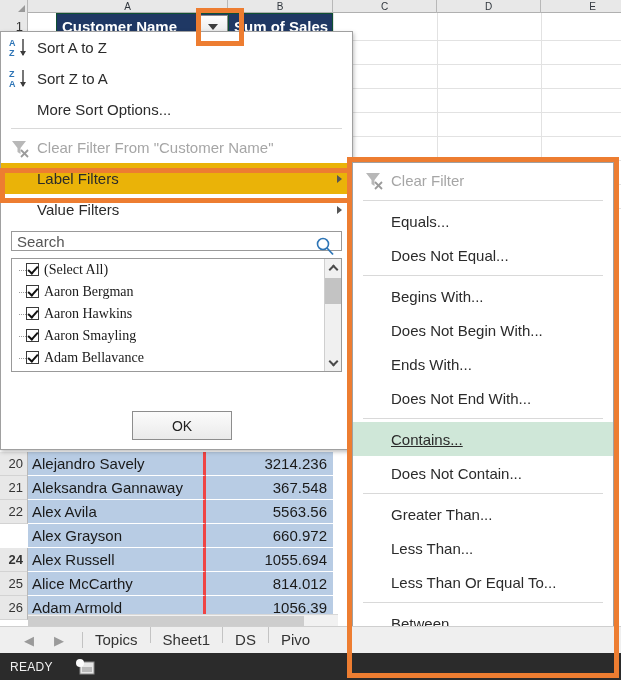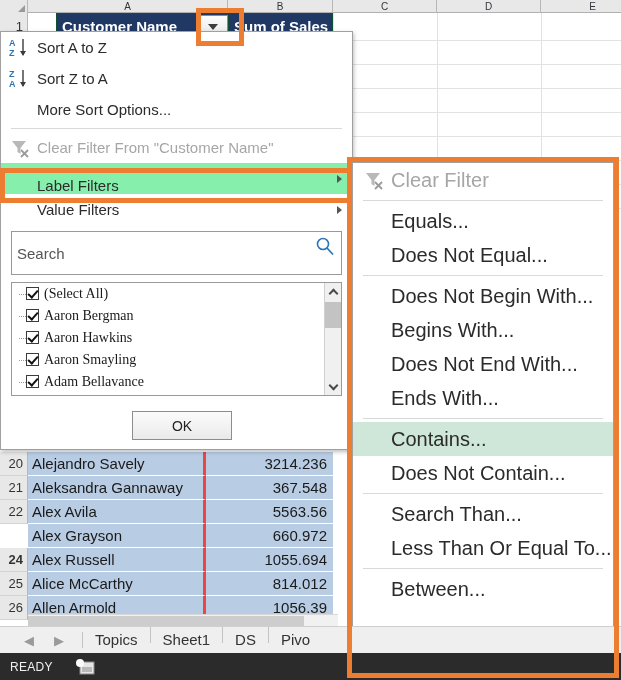--- a/index.html
+++ b/index.html
@@ -81,31 +81,31 @@
   .dropdown {
     position: absolute; left: 0px; top: 31px; width: 353px; height: 419px;
     background: #ffffff; border: 1px solid #a0a0a0;
     box-shadow: 1px 2px 4px rgba(0,0,0,.25);
   }
   .menu-item {
     position: relative; height: 31px; display: flex; align-items: center;
     font-size: 15px; color: #2b2b2b; padding-left: 36px;
   }
   .menu-item.disabled { color: #a6a6a6; }
-  .menu-item.hl { background: #86efac; align-items: flex-end; }
+  .menu-item.hl { background: #eab308; }
   .menu-item .ico { position: absolute; left: 8px; top: 5px; width: 22px; height: 22px; }
   .menu-item .arrow {
     position: absolute; right: 10px; top: 12px;
     border-top: 4px solid transparent; border-bottom: 4px solid transparent;
     border-left: 5px solid #555;
   }
   .sep { height: 1px; background: #d9d9d9; margin: 3px 10px; }
 
   .search-wrap {
-    position: relative; margin: 6px 10px 0 10px; height: 44px;
+    position: relative; margin: 6px 10px 0 10px; height: 20px;
     border: 1px solid #999; background: #fff;
     display: flex; align-items: center;
   }
   .search-wrap input {
     border: 0; outline: 0; width: 100%; height: 100%;
     font-size: 15px; color: #444; padding-left: 5px;
     font-family: "Liberation Sans", sans-serif; background: transparent;
   }
   .search-wrap input::placeholder { color: #555; opacity: 1; }
   .search-ico { position: absolute; right: 6px; top: 4px; }
@@ -155,24 +155,24 @@
   }
 
   
   .submenu {
     position: absolute; left: 352px; top: 162px; width: 262px; height: 512px;
     background: #ffffff; border: 1px solid #a0a0a0;
     box-shadow: 1px 2px 4px rgba(0,0,0,.25);
   }
   .sub-item {
     position: relative; height: 34px; display: flex; align-items: center;
-    font-size: 20px; color: #2b2b2b; padding-left: 38px;
+    font-size: 15px; color: #2b2b2b; padding-left: 38px;
   }
   .sub-item.disabled { color: #a6a6a6; }
-  .sub-item.hl { background: #cfe7d8; }
+  .sub-item.hl { background: #cfe7d8; text-decoration: underline; }
 
   
   .tabbar {
     position: absolute; left: 0; bottom: 27px; width: 621px; height: 27px;
     background: #efefef; border-top: 1px solid #cfcfcf;
     display: flex; align-items: center;
   }
   .nav-arrows { display: flex; align-items: center; padding: 0 8px 0 14px; }
   .nav-arrows span { margin: 0 10px; color: #9a9a9a; font-size: 13px; }
   .tab-div { width: 1px; height: 16px; background: #c3c3c3; }
@@ -268,21 +268,21 @@
         <div class="data-name-cell" data-name="cell-customer-name">Alex Russell</div>
         <div class="data-val-cell" data-name="cell-sum-of-sales">1055.694</div>
       </div>
       <div class="row-head" data-name="row-header-25" style="top:572px;height:24px;line-height:24px;">25</div>
       <div class="data-row" style="top:572px;" data-name="table-row">
         <div class="data-name-cell" data-name="cell-customer-name">Alice McCarthy</div>
         <div class="data-val-cell" data-name="cell-sum-of-sales">814.012</div>
       </div>
       <div class="row-head" data-name="row-header-26" style="top:596px;height:24px;line-height:24px;">26</div>
       <div class="data-row" style="top:596px;" data-name="table-row">
-        <div class="data-name-cell" data-name="cell-customer-name">Allen Armold</div>
+        <div class="data-name-cell" data-name="cell-customer-name">Adam Armold</div>
         <div class="data-val-cell" data-name="cell-sum-of-sales">1056.39</div>
       </div>
     </div>
 
   <div class="dropdown" data-name="pivot-filter-dropdown">
     <div id="menu-items">
         <div class="menu-item" data-name="menu-item-sort-a-to-z">
           <span class="ico"><svg width="22" height="22" viewBox="0 0 22 22" data-name="sort-ascending-icon">
               <text x="0" y="9" font-size="9" font-family="Liberation Sans" fill="#2e75b6" font-weight="bold">A</text>
               <text x="0" y="19" font-size="9" font-family="Liberation Sans" fill="#2e75b6" font-weight="bold">Z</text>
@@ -385,42 +385,45 @@
           <span data-name="submenu-item-label">Clear Filter</span>
         </div>
         <div class="sep" data-name="menu-separator"></div>
         <div class="sub-item" data-name="submenu-item-equals">
           <span data-name="submenu-item-label">Equals...</span>
         </div>
         <div class="sub-item" data-name="submenu-item-does-not-equal">
           <span data-name="submenu-item-label">Does Not Equal...</span>
         </div>
         <div class="sep" data-name="menu-separator"></div>
+        <div class="sub-item" data-name="submenu-item-begins-with">
+          <span data-name="submenu-item-label">Begins With...</span>
+        </div>
         <div class="sub-item" data-name="submenu-item-does-not-begin-with">
           <span data-name="submenu-item-label">Does Not Begin With...</span>
         </div>
-        <div class="sub-item" data-name="submenu-item-begins-with">
-          <span data-name="submenu-item-label">Begins With...</span>
+        <div class="sub-item" data-name="submenu-item-ends-with">
+          <span data-name="submenu-item-label">Ends With...</span>
         </div>
         <div class="sub-item" data-name="submenu-item-does-not-end-with">
           <span data-name="submenu-item-label">Does Not End With...</span>
         </div>
-        <div class="sub-item" data-name="submenu-item-ends-with">
-          <span data-name="submenu-item-label">Ends With...</span>
-        </div>
         <div class="sep" data-name="menu-separator"></div>
         <div class="sub-item hl" data-name="submenu-item-contains">
           <span data-name="submenu-item-label">Contains...</span>
         </div>
         <div class="sub-item" data-name="submenu-item-does-not-contain">
           <span data-name="submenu-item-label">Does Not Contain...</span>
         </div>
         <div class="sep" data-name="menu-separator"></div>
         <div class="sub-item" data-name="submenu-item-greater-than">
-          <span data-name="submenu-item-label">Search Than...</span>
+          <span data-name="submenu-item-label">Greater Than...</span>
+        </div>
+        <div class="sub-item" data-name="submenu-item-less-than">
+          <span data-name="submenu-item-label">Less Than...</span>
         </div>
         <div class="sub-item" data-name="submenu-item-less-than-or-equal-to">
           <span data-name="submenu-item-label">Less Than Or Equal To...</span>
         </div>
         <div class="sep" data-name="menu-separator"></div>
         <div class="sub-item" data-name="submenu-item-between">
           <span data-name="submenu-item-label">Between...</span>
         </div>
         <div class="sub-item" data-name="submenu-item-not-between"></div>
       </div>

